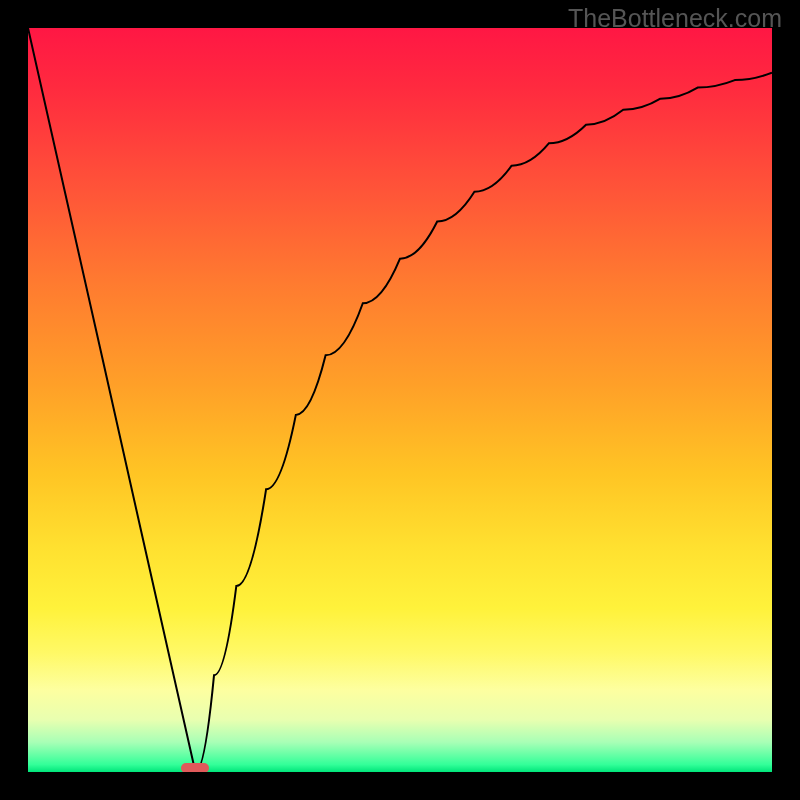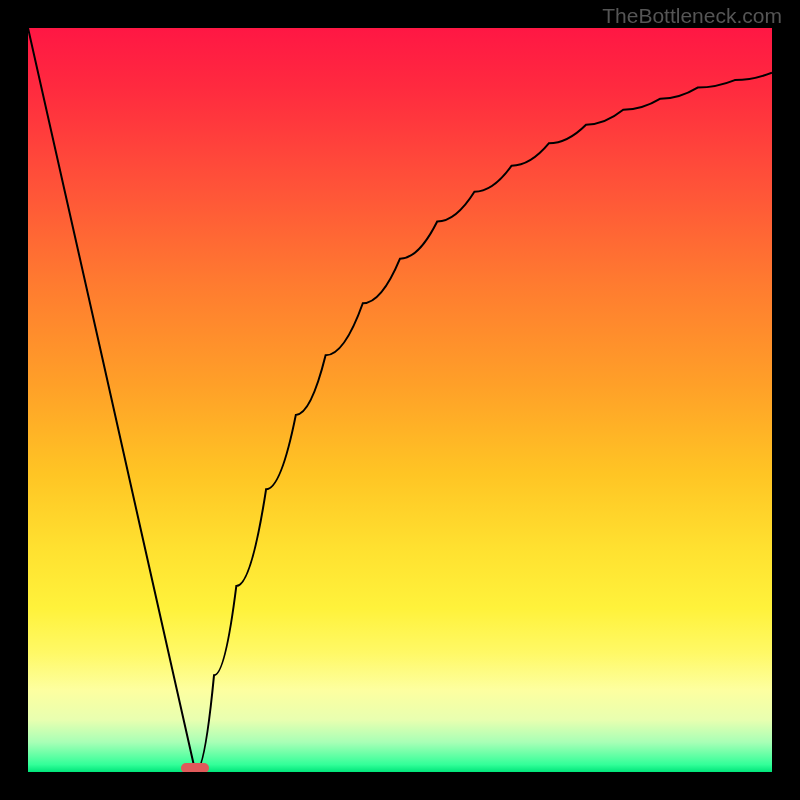--- a/index.html
+++ b/index.html
@@ -14,21 +14,21 @@
     width: 800px;
     height: 800px;
     background: #000;
     position: relative;
   }
   .watermark {
     position: absolute;
     top: 4px;
     right: 18px;
     color: #555;
-    font-size: 21px;
+    font-size: 25px;
     font-weight: 500;
     z-index: 10;
   }
   .plot-area {
     position: absolute;
     left: 28px;
     top: 28px;
     width: 744px;
     height: 744px;
     overflow: hidden;

